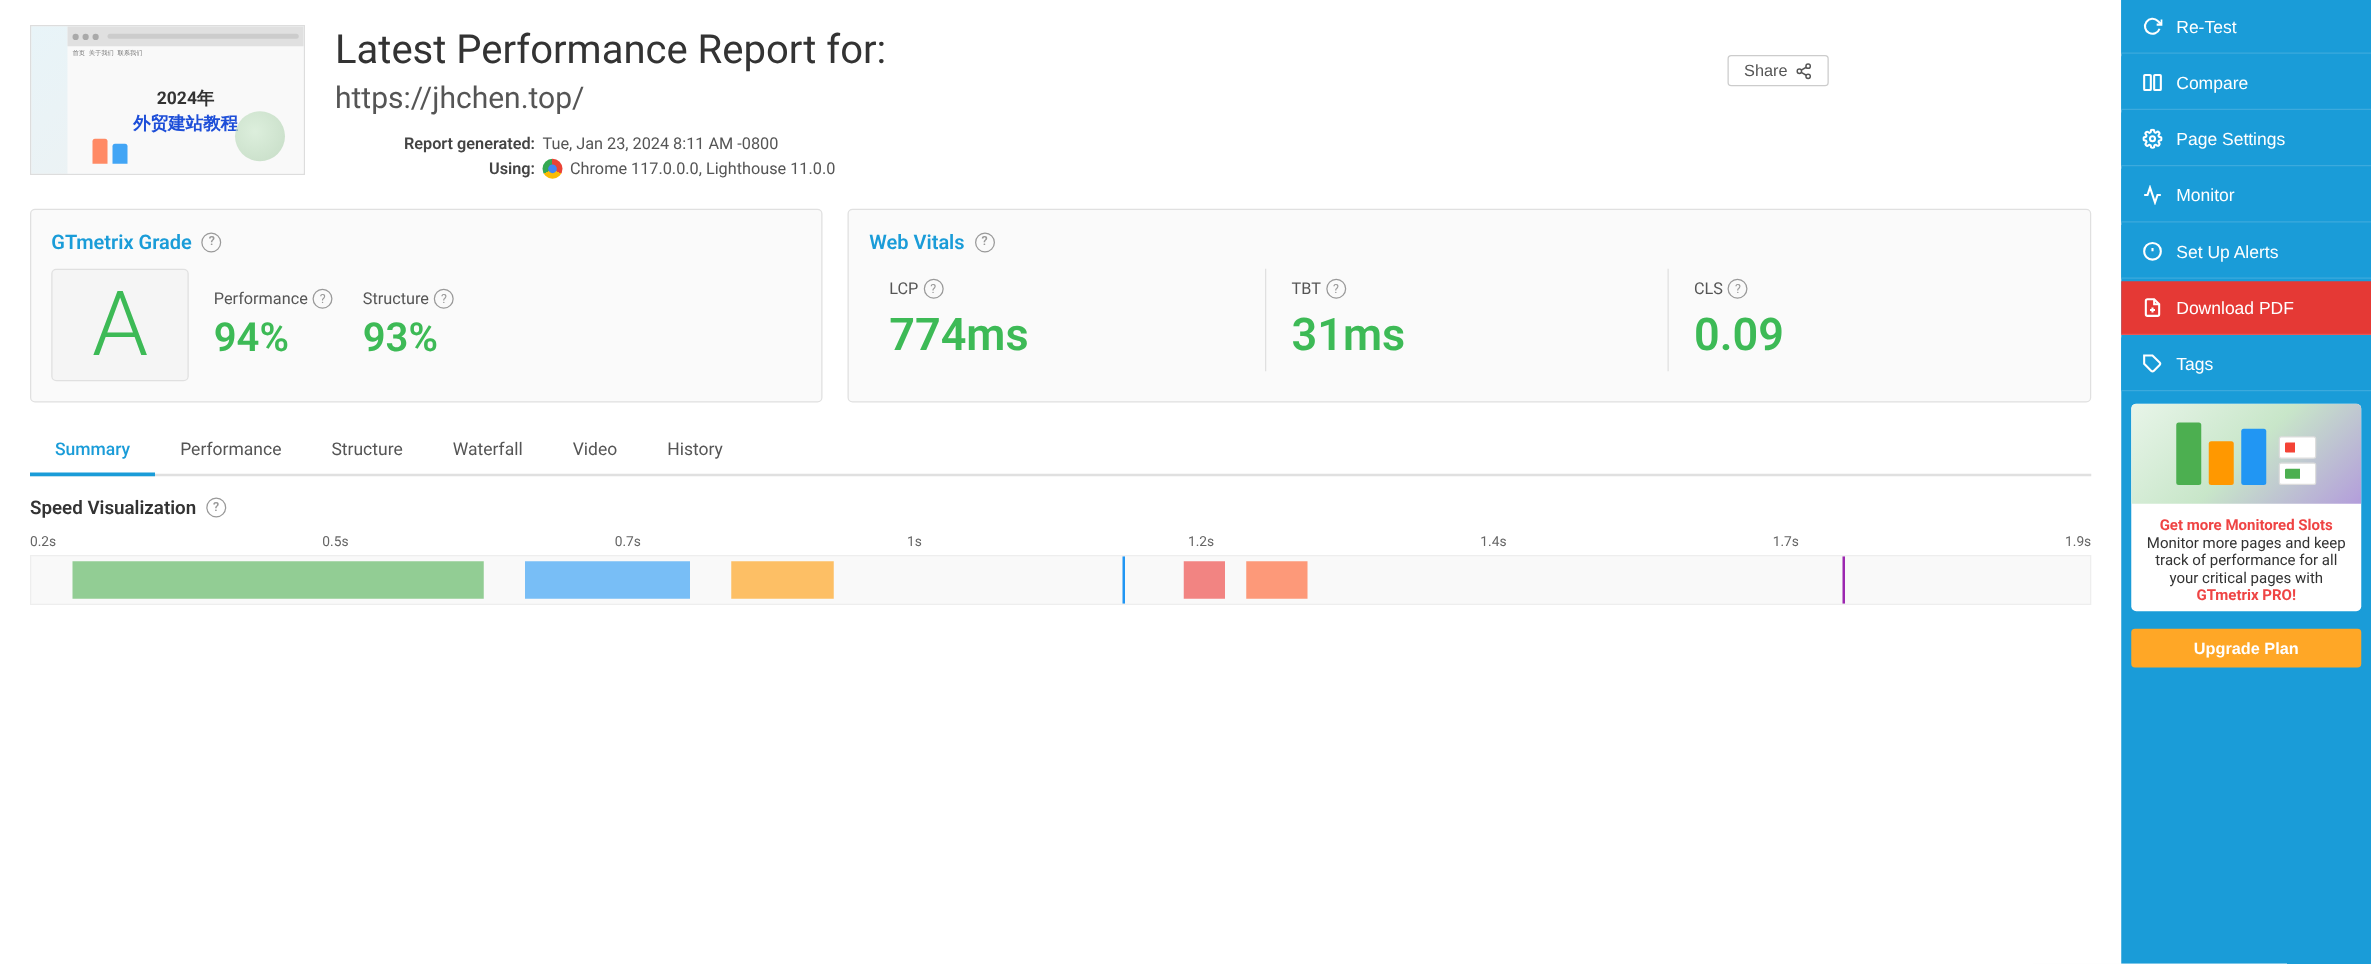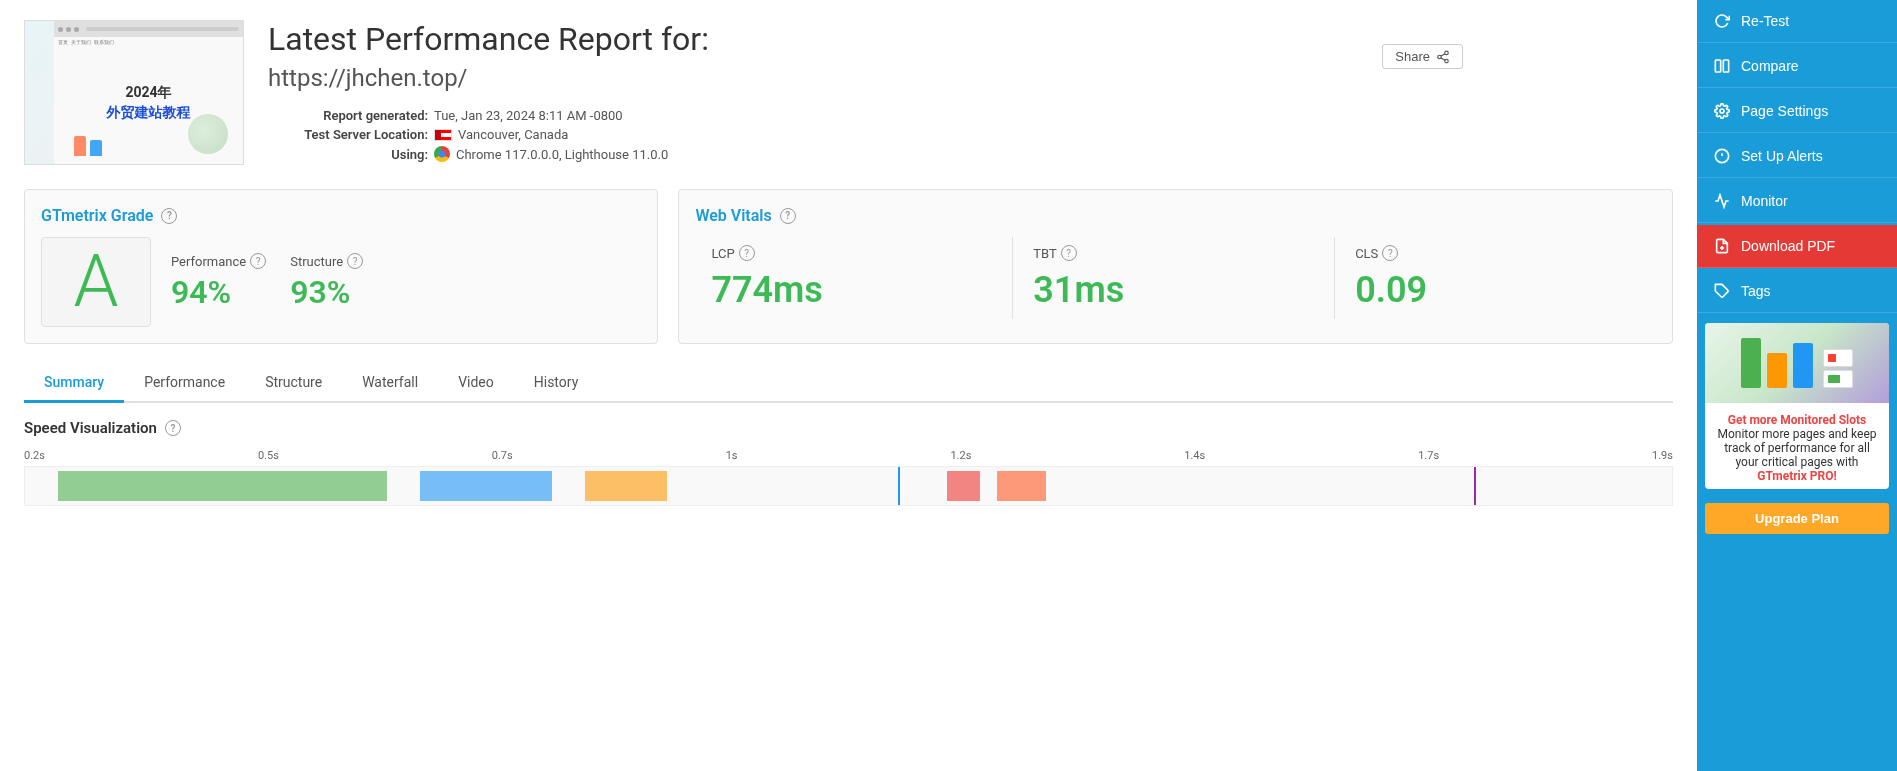--- a/index.html
+++ b/index.html
@@ -32,21 +32,21 @@
 
     
     .header-section {
       display: flex;
       align-items: flex-start;
       gap: 24px;
       margin-bottom: 24px;
     }
     .site-thumbnail {
       width: 220px;
-      height: 145px;
+      height: 120px;
       border: 1px solid #ddd;
       background: linear-gradient(135deg, #e8f4f8 0%, #f0f0f0 100%);
       flex-shrink: 0;
       overflow: hidden;
       position: relative;
       display: flex;
       align-items: center;
       justify-content: flex-end;
       padding-left: 29px;
     }
@@ -478,27 +478,20 @@
         </div>
       </div>
 
       <div class="header-info">
         <h1 class="report-title">Latest Performance Report for:</h1>
         <div class="report-url">https://jhchen.top/</div>
         <div class="meta-table">
           <div class="meta-row">
             <span class="meta-label">Report generated:</span>
             <span class="meta-value">Tue, Jan 23, 2024 8:11 AM -0800</span>
-          </div>
-          <div class="meta-row">
-            <span class="meta-label">Test Server Location:</span>
-            <span class="meta-value">
-              <span class="flag-icon"></span>
-              <span>Vancouver, Canada</span>
-            </span>
           </div>
           <div class="meta-row">
             <span class="meta-label">Using:</span>
             <span class="meta-value">
               <span class="chrome-icon"></span>
               <span>Chrome 117.0.0.0, Lighthouse 11.0.0</span>
             </span>
           </div>
         </div>
       </div>
@@ -643,34 +636,34 @@
         <svg width="16" height="16" viewBox="0 0 24 24" fill="none" stroke="white" stroke-width="2.5">
           <circle cx="12" cy="12" r="3"></circle>
           <path d="M19.4 15a1.65 1.65 0 0 0 .33 1.82l.06.06a2 2 0 0 1-2.83 2.83l-.06-.06a1.65 1.65 0 0 0-1.82-.33 1.65 1.65 0 0 0-1 1.51V21a2 2 0 0 1-4 0v-.09A1.65 1.65 0 0 0 9 19.4a1.65 1.65 0 0 0-1.82.33l-.06.06a2 2 0 0 1-2.83-2.83l.06-.06A1.65 1.65 0 0 0 4.68 15a1.65 1.65 0 0 0-1.51-1H3a2 2 0 0 1 0-4h.09A1.65 1.65 0 0 0 4.6 9a1.65 1.65 0 0 0-.33-1.82l-.06-.06a2 2 0 0 1 2.83-2.83l.06.06A1.65 1.65 0 0 0 9 4.68a1.65 1.65 0 0 0 1-1.51V3a2 2 0 0 1 4 0v.09a1.65 1.65 0 0 0 1 1.51 1.65 1.65 0 0 0 1.82-.33l.06-.06a2 2 0 0 1 2.83 2.83l-.06.06A1.65 1.65 0 0 0 19.4 9a1.65 1.65 0 0 0 1.51 1H21a2 2 0 0 1 0 4h-.09a1.65 1.65 0 0 0-1.51 1z"></path>
         </svg>
       </span>
       <span>Page Settings</span>
     </button>
     <button class="sidebar-btn">
       <span class="sidebar-btn-icon">
         <svg width="16" height="16" viewBox="0 0 24 24" fill="none" stroke="white" stroke-width="2.5">
+          <polyline points="22 12 18 12 15 21 9 3 6 12 2 12"></polyline>
+        </svg>
+      </span>
+      <span>Monitor</span>
+    </button>
+    <button class="sidebar-btn">
+      <span class="sidebar-btn-icon">
+        <svg width="16" height="16" viewBox="0 0 24 24" fill="none" stroke="white" stroke-width="2.5">
           <circle cx="12" cy="12" r="10"></circle>
           <line x1="12" y1="8" x2="12" y2="12"></line>
           <line x1="12" y1="16" x2="12.01" y2="16"></line>
         </svg>
       </span>
       <span>Set Up Alerts</span>
-    </button>
-    <button class="sidebar-btn">
-      <span class="sidebar-btn-icon">
-        <svg width="16" height="16" viewBox="0 0 24 24" fill="none" stroke="white" stroke-width="2.5">
-          <polyline points="22 12 18 12 15 21 9 3 6 12 2 12"></polyline>
-        </svg>
-      </span>
-      <span>Monitor</span>
     </button>
     <button class="sidebar-btn red-btn">
       <span class="sidebar-btn-icon">
         <svg width="16" height="16" viewBox="0 0 24 24" fill="none" stroke="white" stroke-width="2.5">
           <path d="M14 2H6a2 2 0 0 0-2 2v16a2 2 0 0 0 2 2h12a2 2 0 0 0 2-2V8z"></path>
           <polyline points="14 2 14 8 20 8"></polyline>
           <line x1="12" y1="18" x2="12" y2="12"></line>
           <line x1="9" y1="15" x2="15" y2="15"></line>
         </svg>
       </span>

